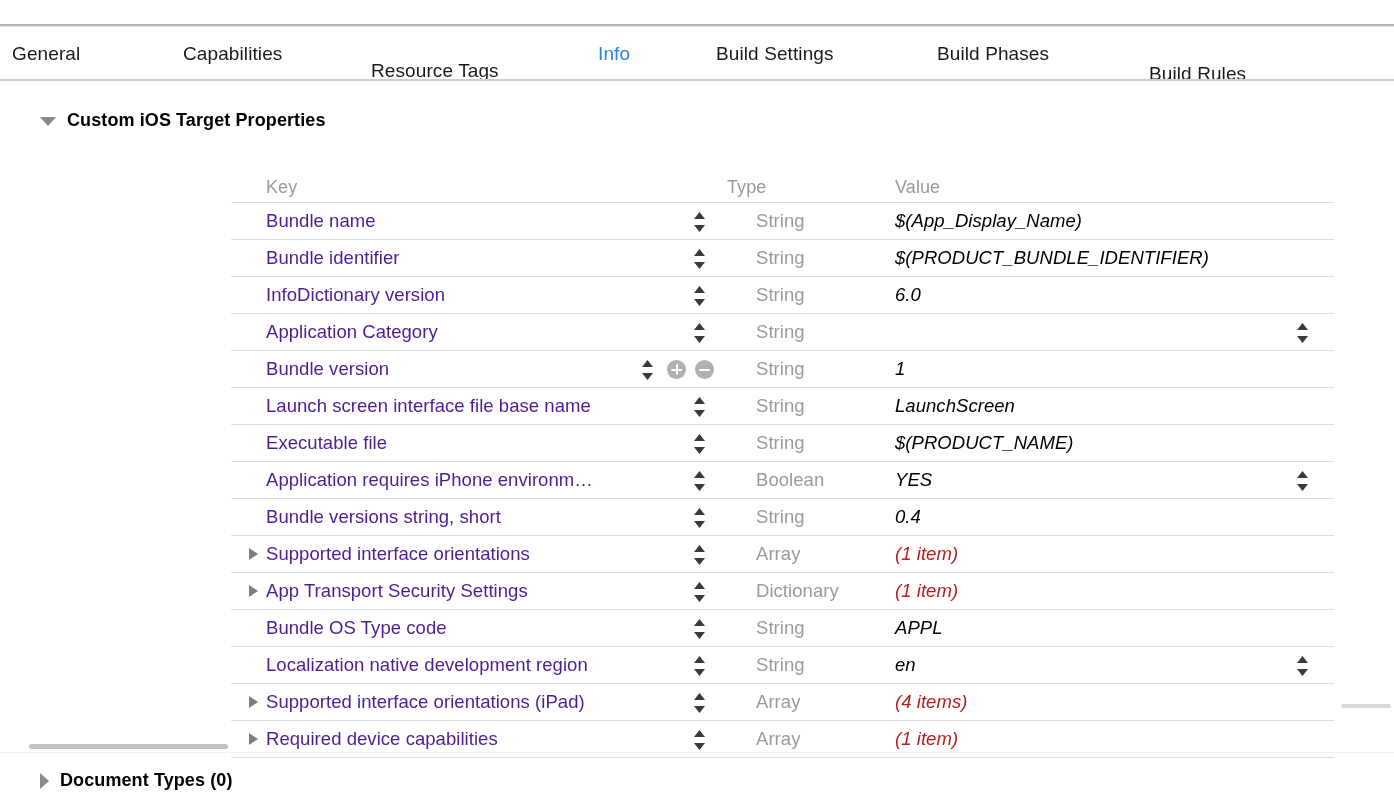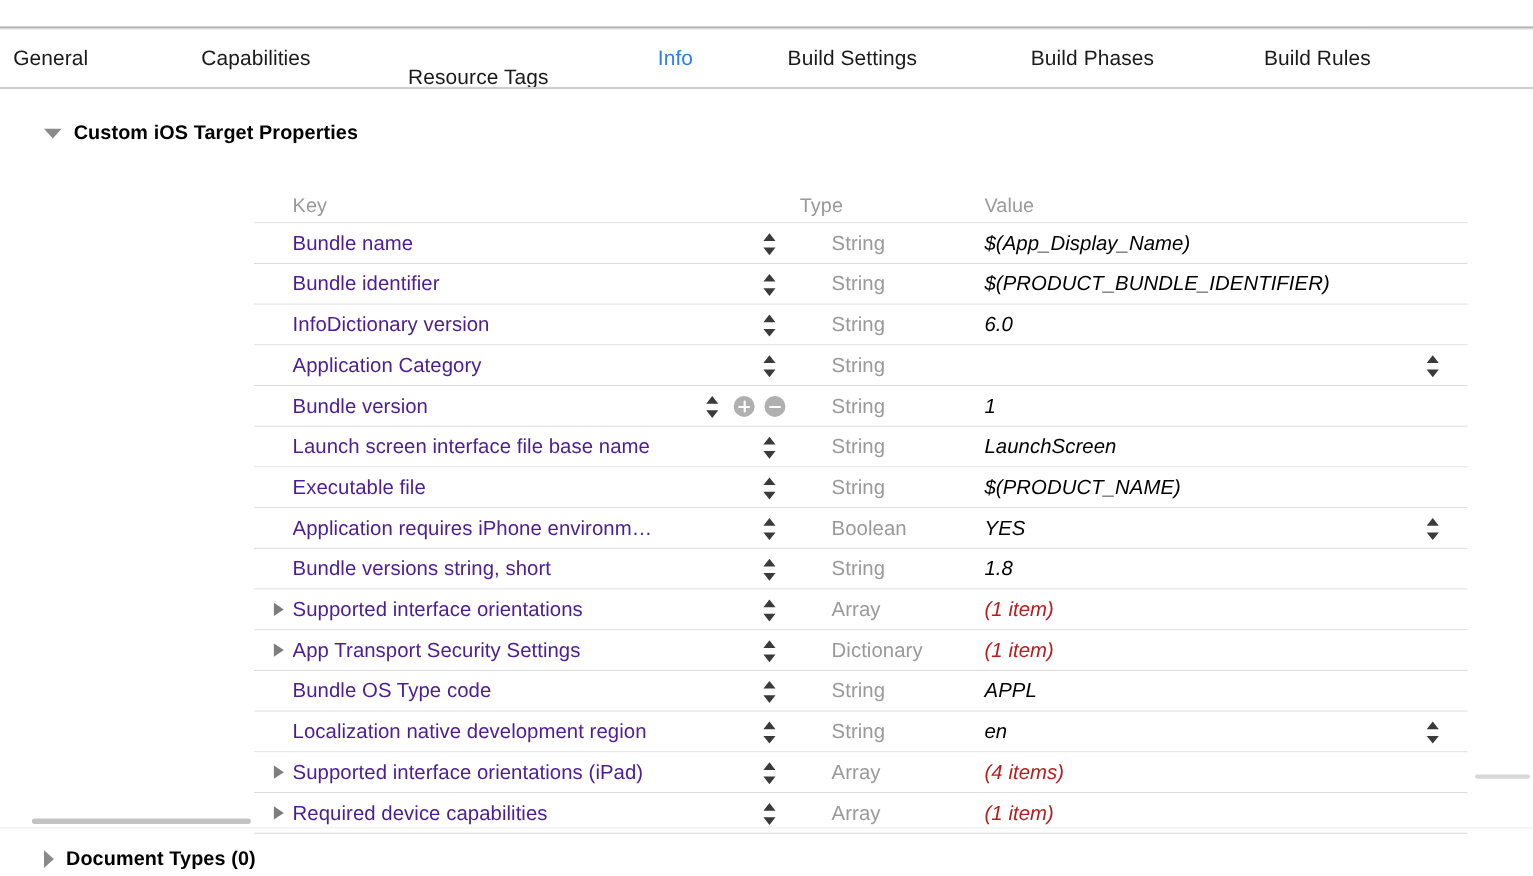--- a/index.html
+++ b/index.html
@@ -240,21 +240,21 @@
 <div class="top-divider"></div>
 <div class="top-divider-inner"></div>
 
 <div class="tabbar" id="tabbar">
     <span class="tab" style="left: 12px;">General</span>
     <span class="tab" style="left: 168px; margin-left: 15px;">Capabilities</span>
     <span class="tab" style="left: 371px; margin-top: 17px;">Resource Tags</span>
     <span class="tab selected" style="left: 598px;">Info</span>
     <span class="tab" style="left: 716px;">Build Settings</span>
     <span class="tab" style="left: 937px;">Build Phases</span>
-    <span class="tab" style="left: 1149px;">Build Rules</span>
+    <span class="tab" style="left: 1149px; margin-top: 20px;">Build Rules</span>
   </div>
 <div class="tabbar-border"></div>
 
 <div class="section-header" style="left:40px; top:110px;">
   <span class="disclosure-open"></span>
   <span class="section-title">Custom iOS Target Properties</span>
 </div>
 
 <div class="plist">
   <div class="col-head-row">
@@ -372,21 +372,21 @@
       </div>
       <div class="row">
         <span class="cell-key">Bundle versions string, short</span>
         <span class="stepper key-stepper">
           <svg width="15" height="26" viewBox="0 0 15 26">
             <path d="M7.5 3 L13 10 L2 10 Z" fill="#3a3a3a"></path>
             <path d="M7.5 23 L13 16 L2 16 Z" fill="#3a3a3a"></path>
           </svg>
         </span>
         <span class="cell-type">String</span>
-        <span class="cell-value">1.8</span>
+        <span class="cell-value">0.4</span>
       </div>
       <div class="row">
         <span class="row-tri"></span>
         <span class="cell-key">Supported interface orientations</span>
         <span class="stepper key-stepper">
           <svg width="15" height="26" viewBox="0 0 15 26">
             <path d="M7.5 3 L13 10 L2 10 Z" fill="#3a3a3a"></path>
             <path d="M7.5 23 L13 16 L2 16 Z" fill="#3a3a3a"></path>
           </svg>
         </span>

